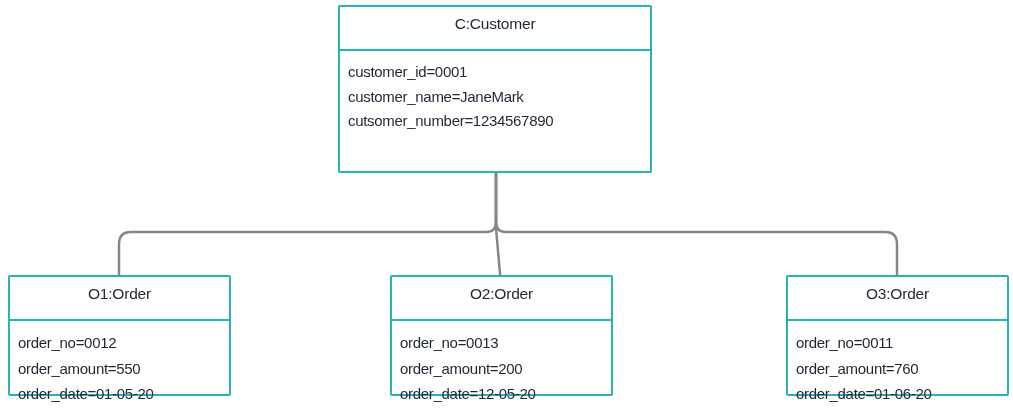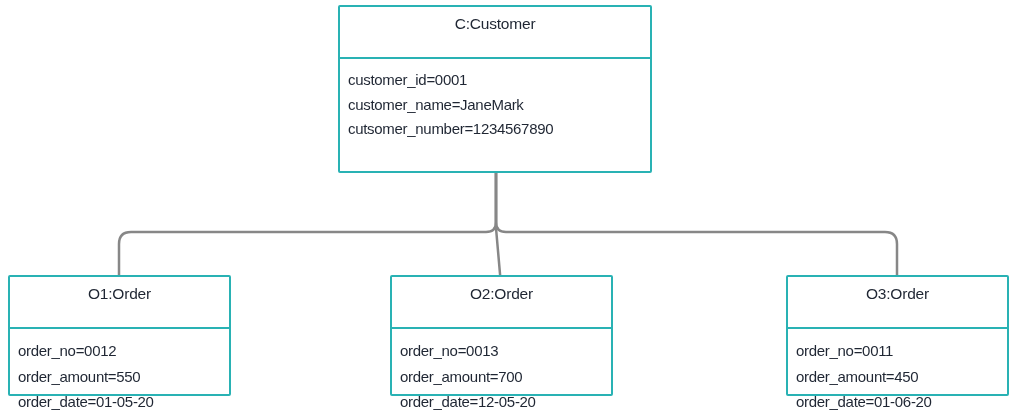--- a/index.html
+++ b/index.html
@@ -26,21 +26,21 @@
   .node {
     position: absolute;
     box-sizing: border-box;
     background: #ffffff;
     border: 2px solid #29b2b4;
     border-radius: 2px;
     color: #1f2633;
   }
   .node-title {
     box-sizing: border-box;
-    height: 52px;
+    height: 44px;
     line-height: 34px;
     text-align: center;
     font-size: 15.5px;
     letter-spacing: -0.2px;
     border-bottom: 2px solid #29b2b4;
     white-space: nowrap;
     overflow: hidden;
   }
   .node-body {
     padding: 9px 8px;
@@ -92,27 +92,27 @@
       <span class="attr">order_no=0012</span>
       <span class="attr">order_amount=550</span>
       <span class="attr">order_date=01-05-20</span>
     </div>
   </div>
 
   <div class="node node-order node-o2">
     <div class="node-title">O2:Order</div>
     <div class="node-body">
       <span class="attr">order_no=0013</span>
-      <span class="attr">order_amount=700</span>
+      <span class="attr">order_amount=200</span>
       <span class="attr">order_date=12-05-20</span>
     </div>
   </div>
 
   <div class="node node-order node-o3">
     <div class="node-title">O3:Order</div>
     <div class="node-body">
       <span class="attr">order_no=0011</span>
-      <span class="attr">order_amount=450</span>
+      <span class="attr">order_amount=760</span>
       <span class="attr">order_date=01-06-20</span>
     </div>
   </div>
 
 </div>
 
 </body></html>

